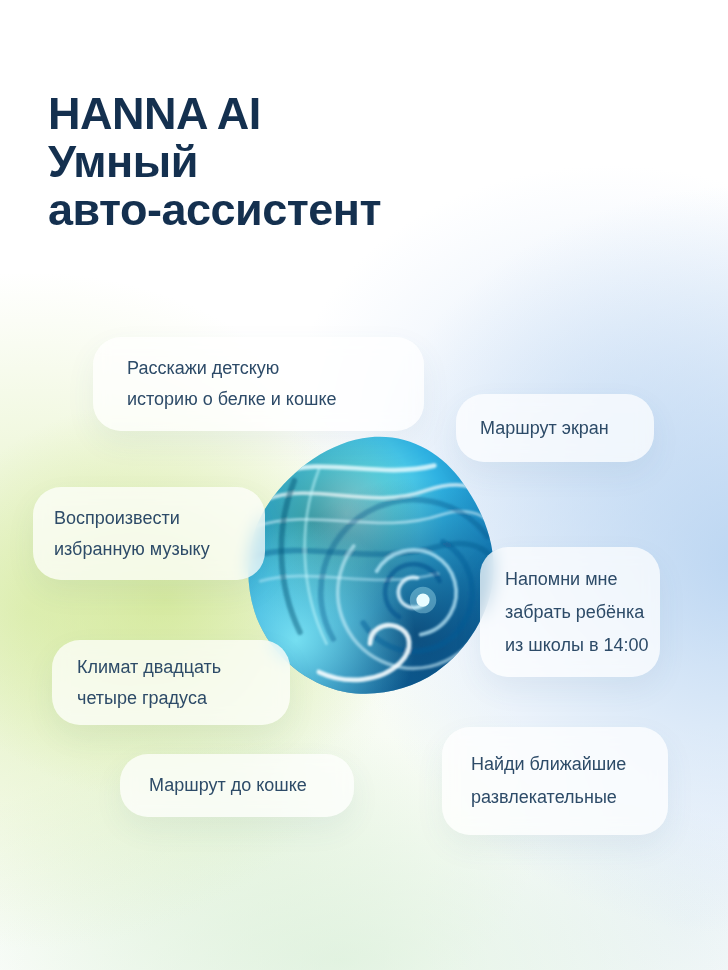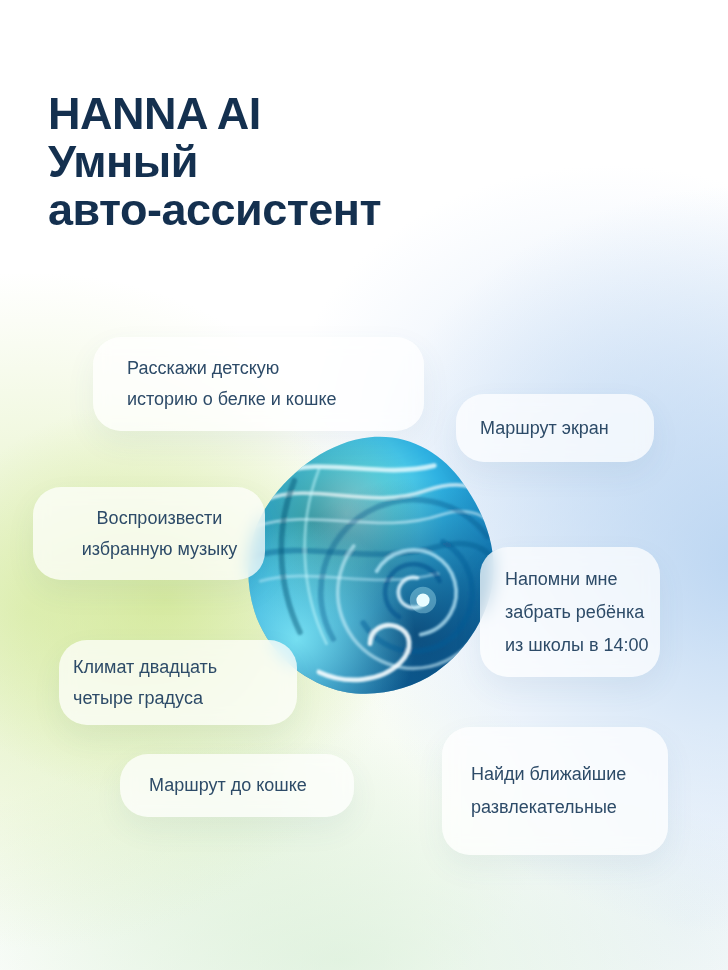--- a/index.html
+++ b/index.html
@@ -55,25 +55,25 @@
     -webkit-backdrop-filter: blur(8px);
     box-shadow: 0 12px 30px rgba(60,100,130,0.07);
     color: #2d4b68;
     font-size: 18px;
     font-weight: 500;
     line-height: 31px;
     white-space: nowrap;
   }
   .b-story    { left: 93px;  top: 337px; width: 331px; height: 94px;  padding-left: 34px; }
   .b-screen   { left: 456px; top: 394px; width: 198px; height: 68px;  padding-left: 24px; }
-  .b-music    { left: 33px;  top: 487px; width: 232px; height: 93px;  padding-left: 21px; align-items: center; }
+  .b-music    { left: 33px;  top: 487px; width: 232px; height: 93px;  padding-left: 21px; }
   .b-reminder { left: 480px; top: 547px; width: 180px; height: 130px; padding-left: 25px; line-height: 33px; }
-  .b-climate  { left: 59px;  top: 640px; width: 238px; height: 85px;  padding-left: 14px; }
+  .b-climate  { left: 52px;  top: 640px; width: 238px; height: 85px;  padding-left: 25px; }
   .b-route    { left: 120px; top: 754px; width: 234px; height: 63px;  padding-left: 29px; }
-  .b-places   { left: 442px; top: 727px; width: 226px; height: 128px; padding-left: 29px; line-height: 33px; }
+  .b-places   { left: 442px; top: 727px; width: 226px; height: 108px; padding-left: 29px; line-height: 33px; }
 
   
   .orb {
     position: absolute;
     left: 226px;
     top: 424px;
     width: 288px;
     height: 284px;
     z-index: 1;
   }

